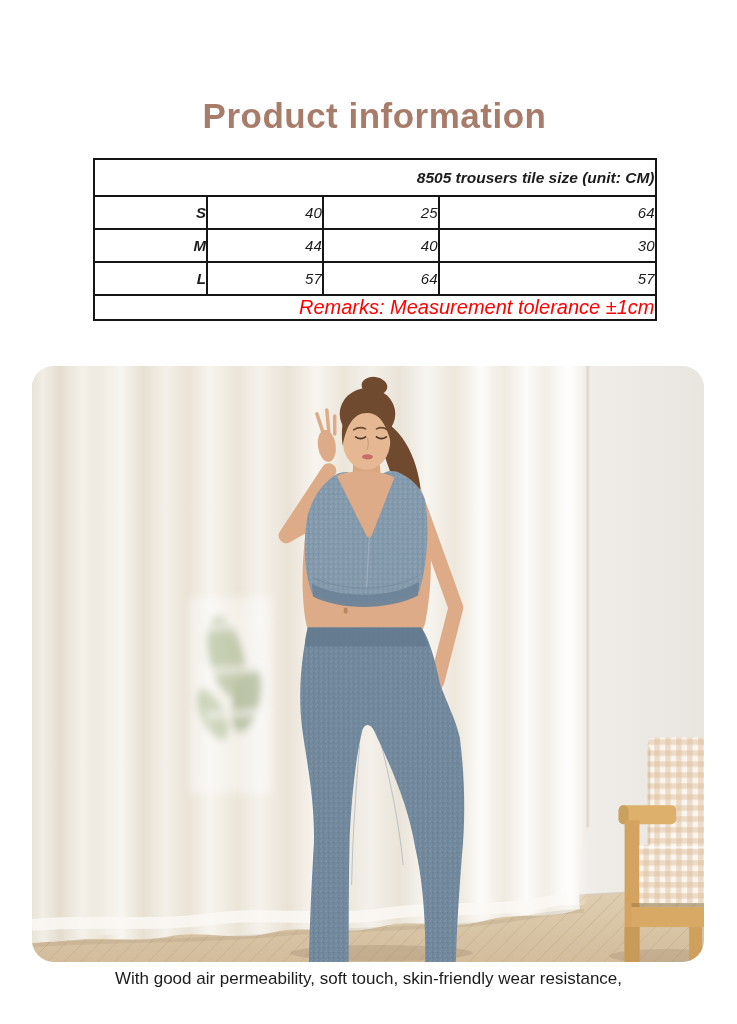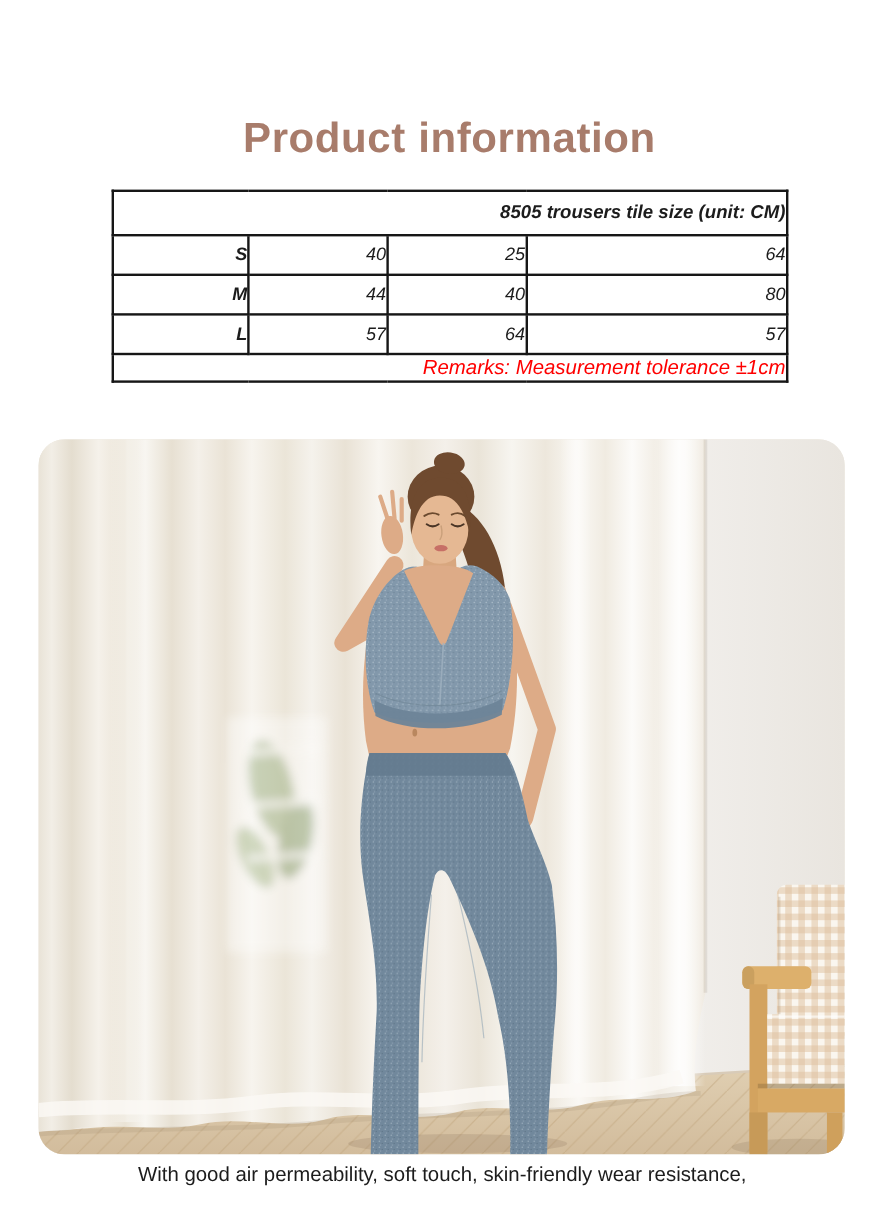--- a/index.html
+++ b/index.html
@@ -20,21 +20,21 @@
   }
   table.size-table th, table.size-table td {
     border:2px solid var(--table-border,#161616);
     text-align:right; vertical-align:middle;font-style:italic;
   }
   .tbl-title   { height:37px; font-size:15.5px; font-weight:bold; }
   .tbl-head th { height:31px; font-size:15.5px; font-weight:bold; }
   .tbl-row td  { height:33px; font-size:15px; font-weight:normal; }
   .tbl-row .size-cell { font-weight:bold; }
   .tbl-remarks td {
-    height:23px; font-size:17px;
+    height:23px; font-size:20px;
     color:var(--remarks-red,#fe0000);
   }
 
   .photo {
     position:absolute; left:32px; top:366px;
     width:672px; height:596px;
     border-radius:22px; overflow:hidden; background:#f0ece4;
   }
   .photo svg { display:block; width:100%; height:100%; }
 
@@ -67,21 +67,21 @@
       <tr class="tbl-row">
         <td class="size-cell">S</td>
         <td>40</td>
         <td>25</td>
         <td>64</td>
       </tr>
       <tr class="tbl-row">
         <td class="size-cell">M</td>
         <td>44</td>
         <td>40</td>
-        <td>80</td>
+        <td>30</td>
       </tr>
       <tr class="tbl-row">
         <td class="size-cell">L</td>
         <td>57</td>
         <td>64</td>
         <td>57</td>
       </tr>
       <tr class="tbl-remarks">
         <td colspan="4">Remarks: Measurement tolerance ±1cm</td>
       </tr>

